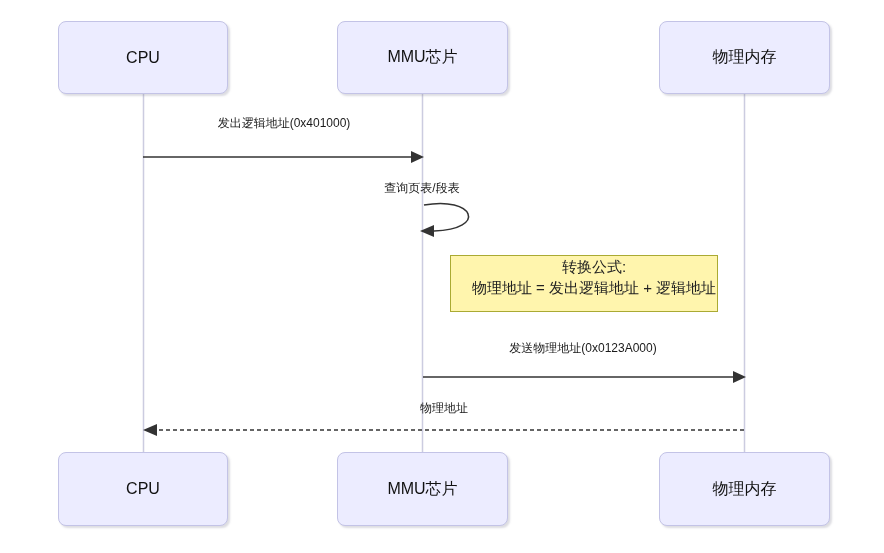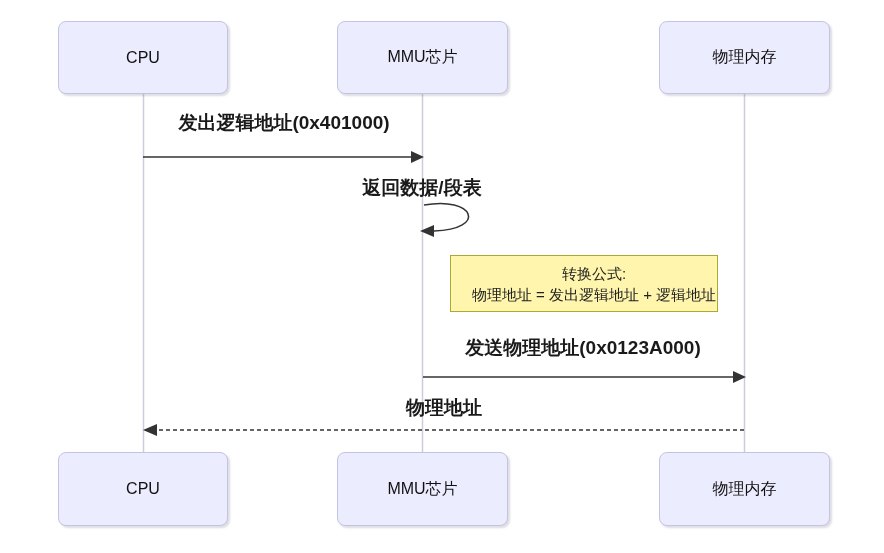--- a/index.html
+++ b/index.html
@@ -10,27 +10,27 @@
   .stage svg{position:absolute;left:0;top:0;}
   .actor{
     position:absolute;height:73px;
     background:#ECECFF;border:1px solid #C3C3E6;border-radius:8px;
     box-shadow:2px 2px 2px rgba(120,120,140,0.25);
     display:flex;align-items:center;justify-content:center;
     font-size:16px;color:#111;box-sizing:border-box;
   }
   .msg{
     position:absolute;transform:translateX(-50%);
-    font-size:19px;font-weight:bold;color:#1a1a1a;white-space:nowrap;
+    font-size:12px;font-weight:normal;color:#1a1a1a;white-space:nowrap;
     line-height:20px;
   }
   .note{
     position:absolute;left:450px;top:255px;width:268px;height:57px;
     background:#FFF5AD;border:1px solid #AAAA33;box-sizing:border-box;
-    display:flex;flex-direction:column;align-items:center;justify-content:center;
+    display:flex;flex-direction:column;align-items:center;
     font-size:15px;line-height:21px;color:#222;text-align:center;white-space:nowrap;padding-left:20px;
   }
 </style>
 </head>
 <body>
 
 <div class="stage">
 
   <svg width="884" height="553" viewBox="0 0 884 553">
 
@@ -65,21 +65,21 @@
     <span>CPU</span>
   </div>
   <div class="actor" style="left:337px;top:452px;width:171px;height:74px;">
     <span>MMU芯片</span>
   </div>
   <div class="actor" style="left:659px;top:452px;width:171px;height:74px;">
     <span>物理内存</span>
   </div>
 
   <div class="msg" style="left:284px;top:113px;">发出逻辑地址(0x401000)</div>
-  <div class="msg" style="left:422px;top:178px;">返回数据/段表</div>
+  <div class="msg" style="left:422px;top:178px;">查询页表/段表</div>
   <div class="msg" style="left:583px;top:338px;text-align:center;">发送物理地址(0x0123A000)</div>
   <div class="msg" style="left:444px;top:398px;">物理地址</div>
 
   <div class="note">
     <div>转换公式:</div>
     <div>物理地址 = 发出逻辑地址 + 逻辑地址</div>
   </div>
 
 </div>
 

